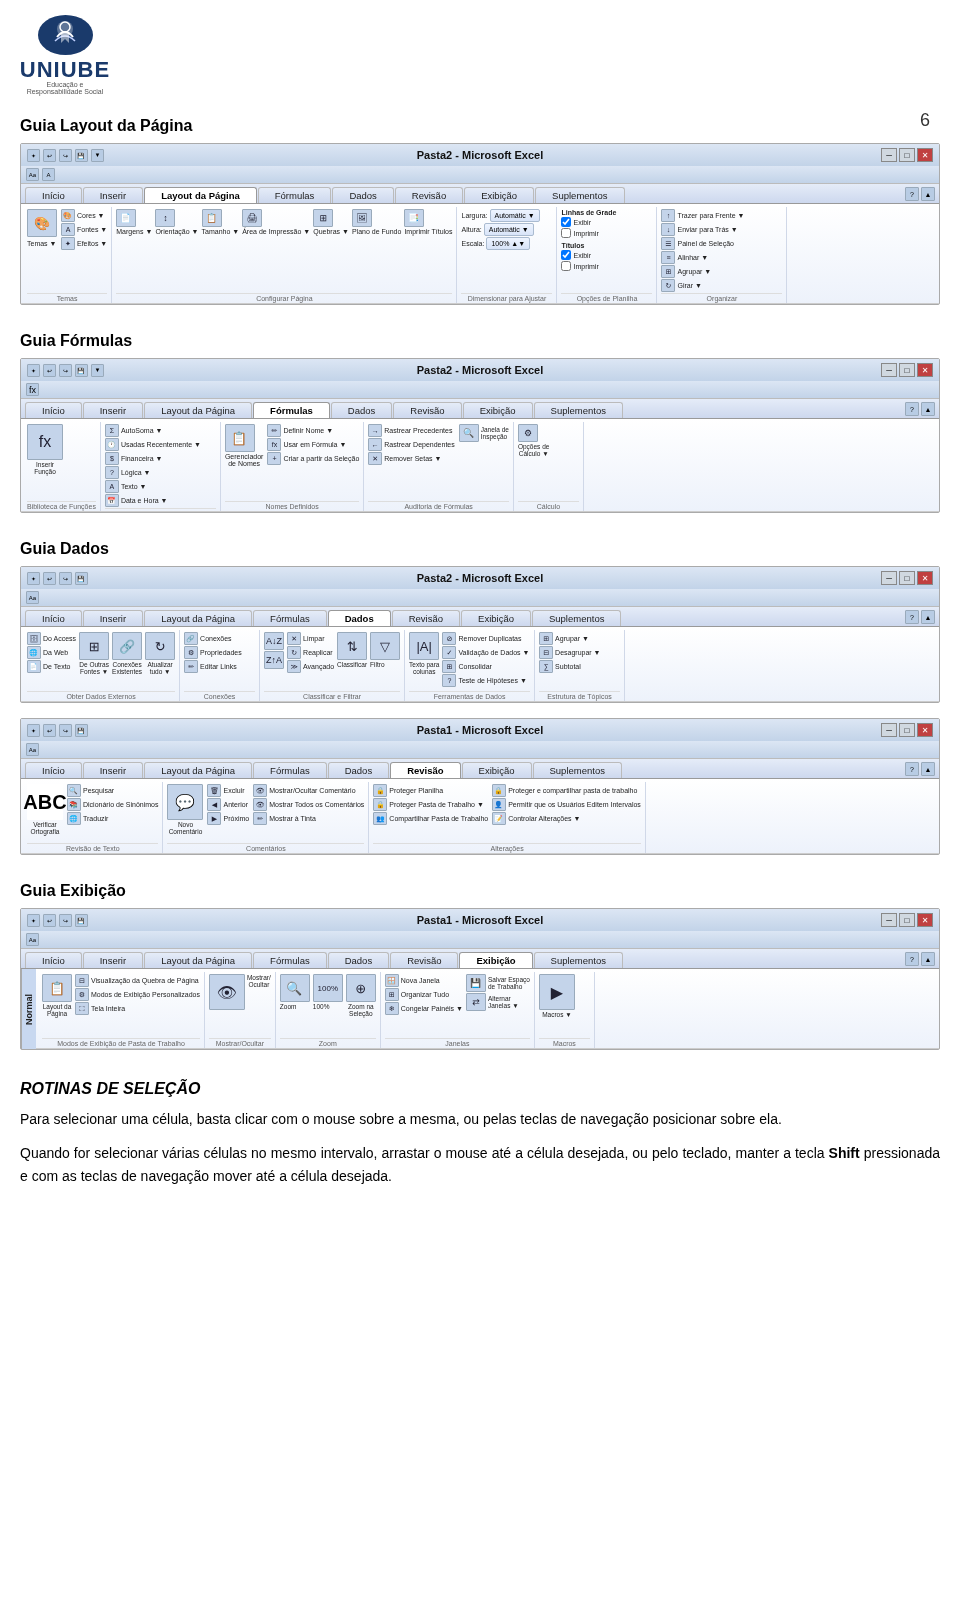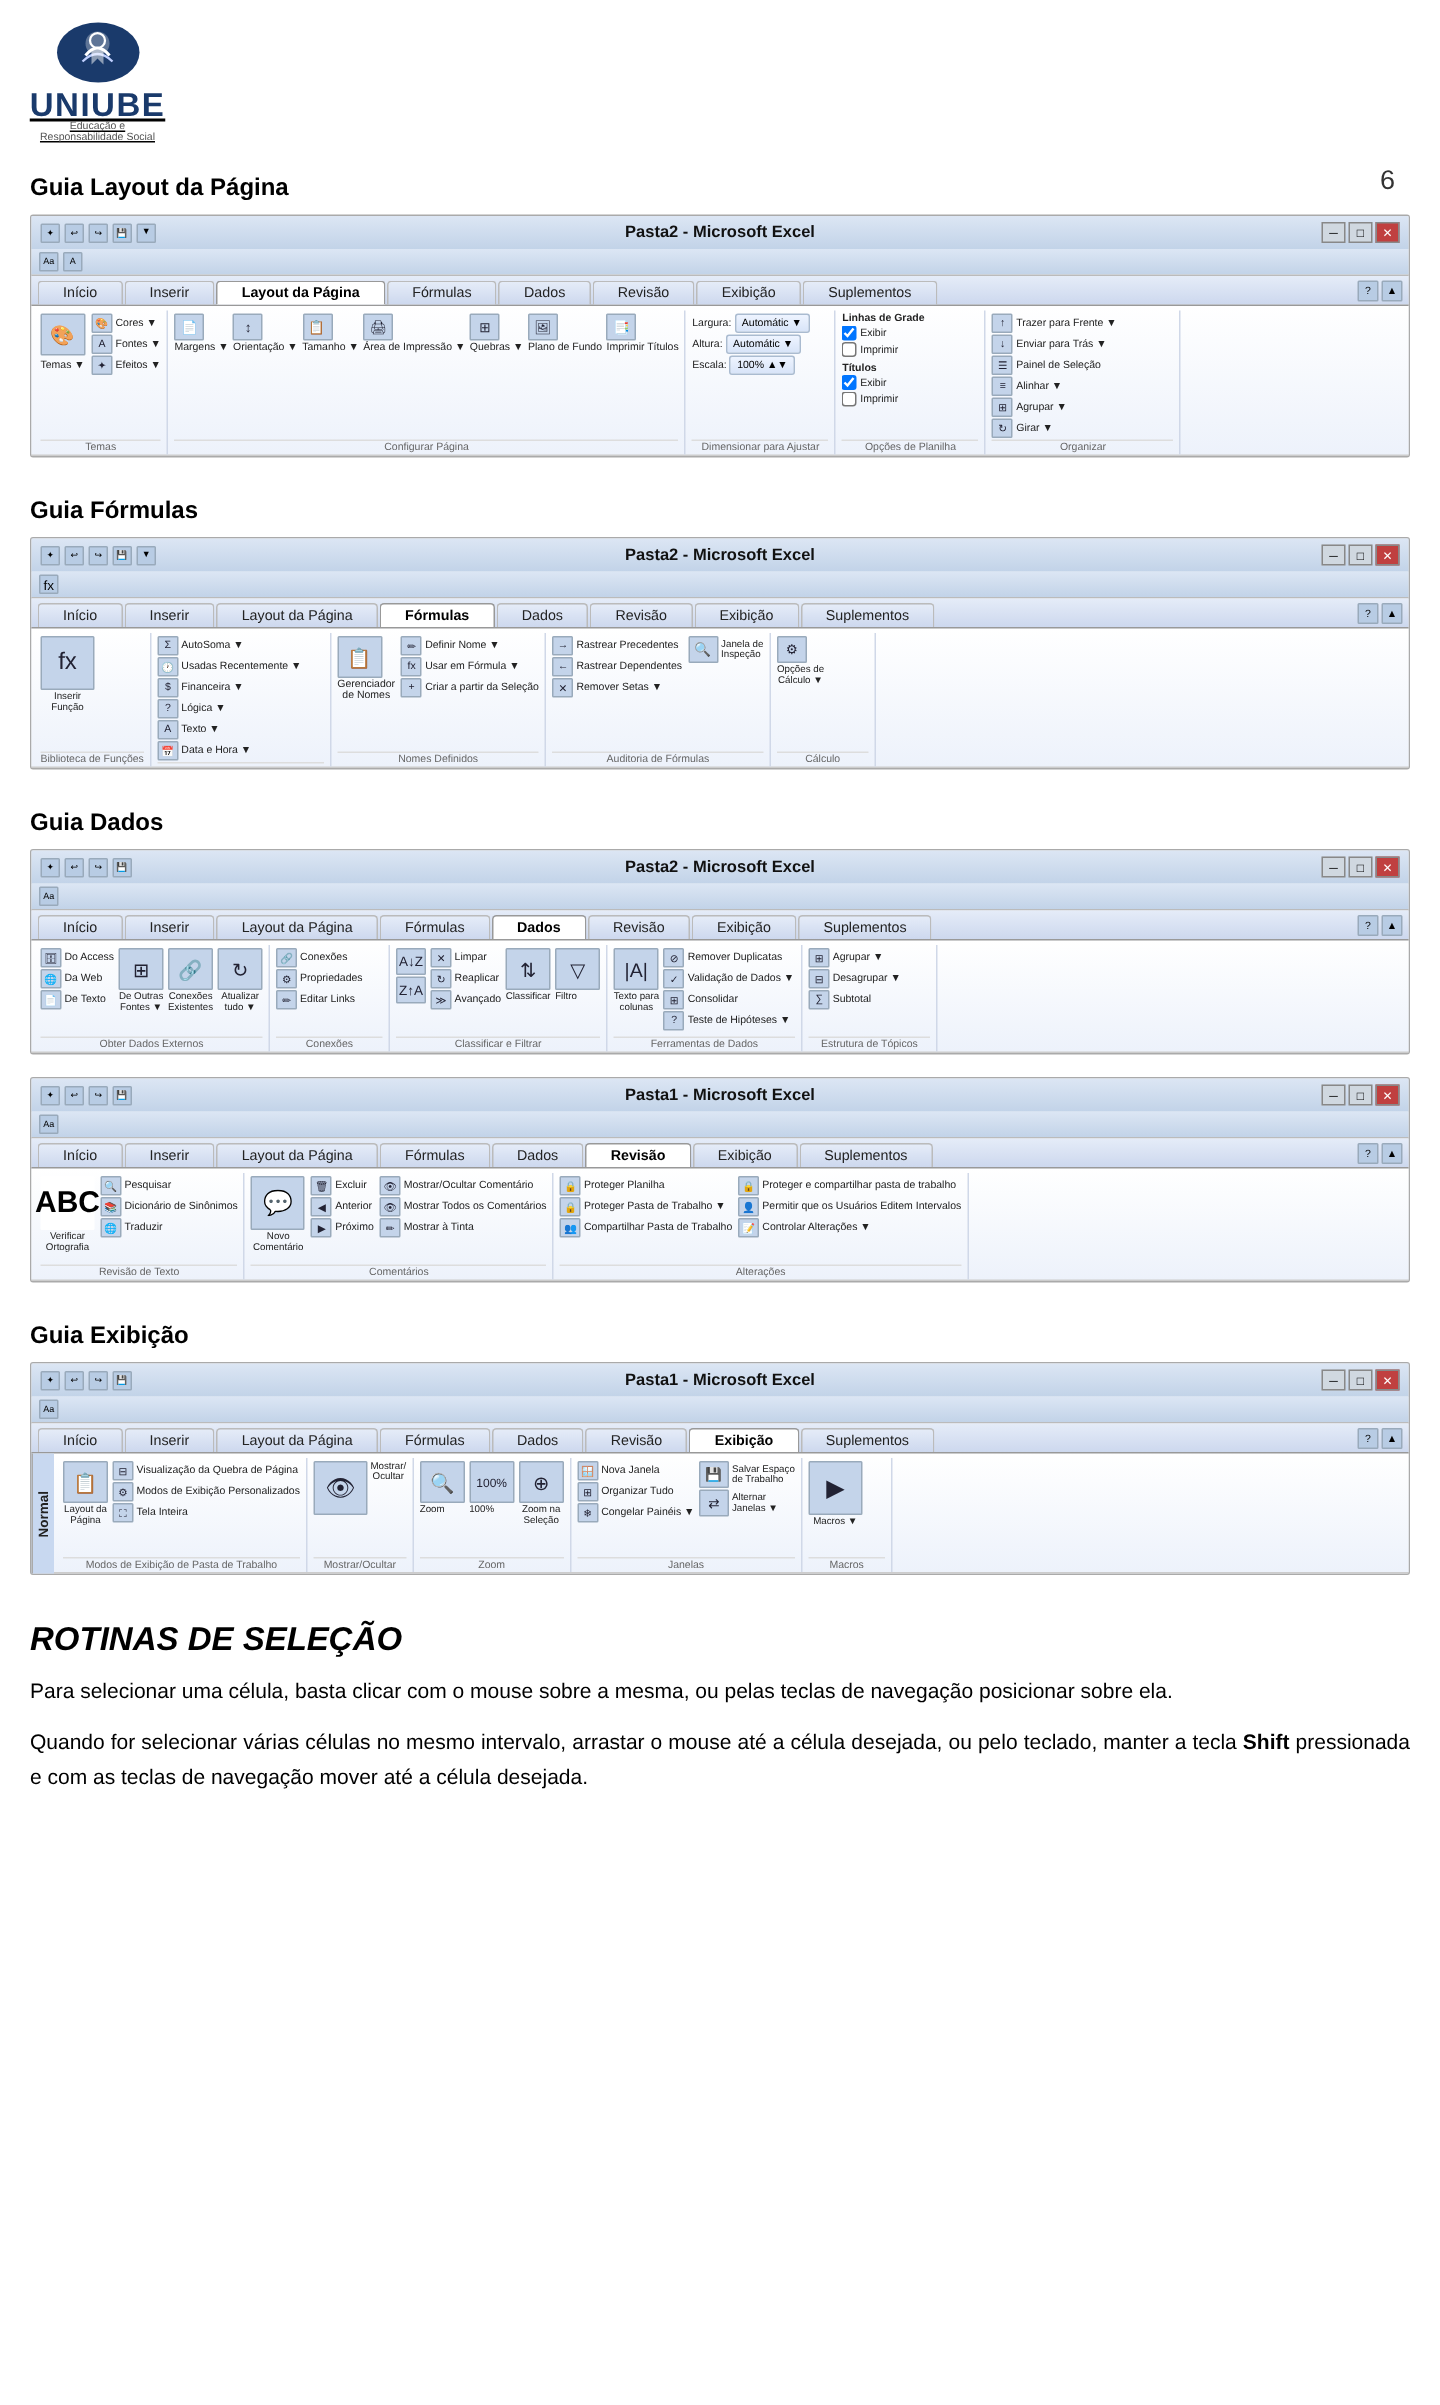--- a/index.html
+++ b/index.html
@@ -17,21 +17,20 @@
       display: flex;
       align-items: center;
     }
     .logo-img {
       width: 90px;
       height: 80px;
       display: flex;
       flex-direction: column;
       align-items: center;
       justify-content: space-between;
-      text-decoration: underline;
     }
     .logo-circle {
       width: 55px;
       height: 55px;
       border-radius: 50%;
       background: #1a3a6b;
       display: flex;
       align-items: center;
       justify-content: center;
       margin-bottom: 4px;
@@ -63,21 +62,21 @@
     }
 
     
     .section-title {
       font-size: 16px;
       font-weight: bold;
       color: #000;
       padding: 12px 20px 8px 20px;
     }
     .section-italic-title {
-      font-size: 22px;
+      font-size: 16px;
       font-style: italic;
       font-weight: bold;
       color: #000;
       padding: 15px 20px 10px 20px;
     }
     .content-text {
       font-size: 14px;
       line-height: 1.6;
       color: #000;
       padding: 0 20px;

